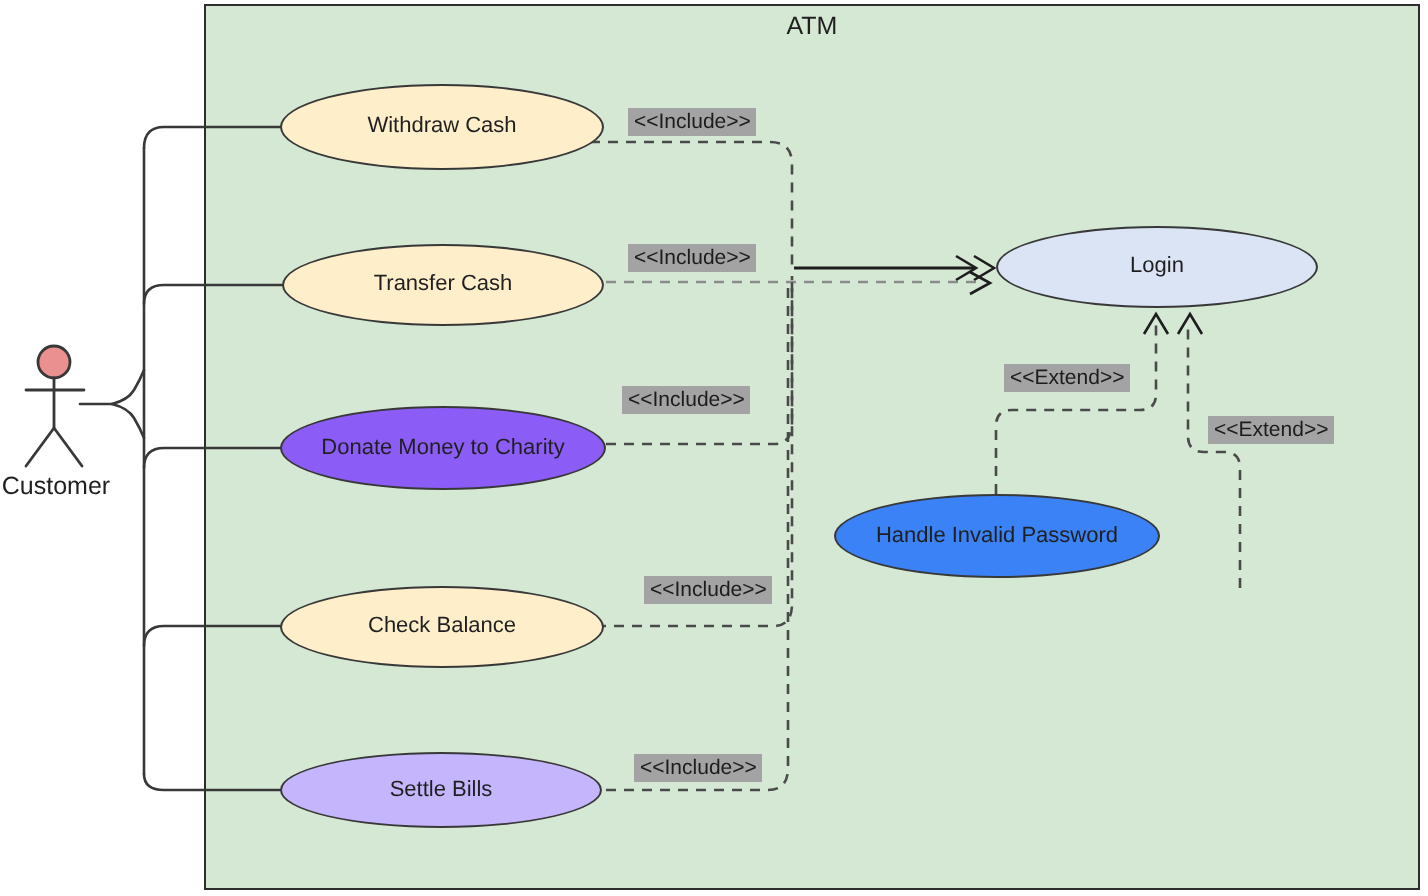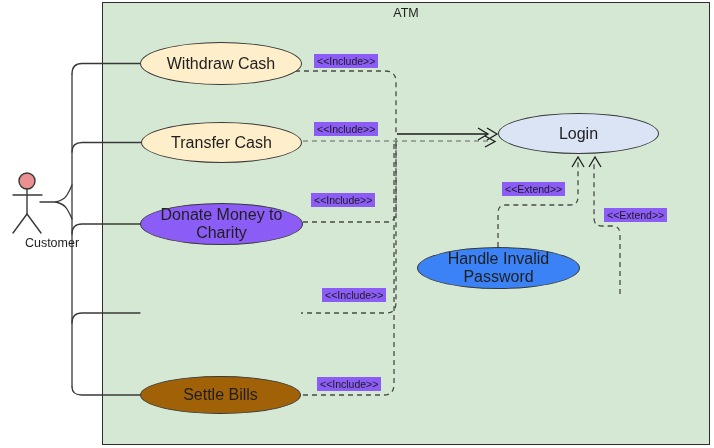--- a/index.html
+++ b/index.html
@@ -12,32 +12,32 @@
     background:#d5e8d4;border:1.6px solid #2d2d2d;box-sizing:border-box;z-index:0;
   }
   .system-title{
     position:absolute;left:102px;top:6px;width:608px;text-align:center;
     font-size:12.5px;z-index:3;
   }
   svg.connectors{position:absolute;left:0;top:0;z-index:1;}
   .node{
     position:absolute;border:1.4px solid #383838;border-radius:50%;
     display:flex;align-items:center;justify-content:center;
-    font-size:16px;box-sizing:border-box;z-index:2;text-align:center;line-height:1.1;
+    font-size:11px;box-sizing:border-box;z-index:2;text-align:center;line-height:1.1;
   }
   .uc{background:#ffeeca;}
   .login{background:#dbe4f5;}
   .ext{background:#ecd9e6;}
   .edge-label{
-    position:absolute;background:#8b5cf6;font-size:10.5px;padding:1px 3px;
+    position:absolute;background:#a3a3a3;font-size:10.5px;padding:1px 3px;
     z-index:3;white-space:nowrap;color:#1c1c1c;
   }
   .actor-label{
     position:absolute;left:0px;top:236px;width:56px;text-align:center;
-    font-size:12.5px;z-index:3;margin-left:24px;
+    font-size:12.5px;z-index:3;
   }
 </style>
 </head>
 <body>
 
 <div class="canvas">
 
   <div class="system-boundary" style="background-color: rgb(213, 232, 212);"></div>
   <div class="system-title">ATM</div>
 
@@ -89,21 +89,24 @@
 
   <div class="node uc" style="left: 140px; top: 42px; width: 162px; height: 43px; background-color: rgb(255, 238, 202);">
     <span>Withdraw Cash</span>
   </div>
   <div class="node uc" style="left: 141px; top: 122px; width: 161px; height: 41px; background-color: rgb(255, 238, 202);">
     <span>Transfer Cash</span>
   </div>
   <div class="node uc" style="left: 140px; top: 203px; width: 163px; height: 42px; background-color: #8b5cf6;">
     <span>Donate Money to Charity</span>
   </div>
-  <div class="node uc" style="left: 140px; top: 376px; width: 161px; height: 38px; background-color: #a16207; text-align: center;">
+  <div class="node uc" style="left: 140px; top: 293px; width: 162px; height: 41px; background-color: rgb(255, 238, 202);">
+    <span>Check Balance</span>
+  </div>
+  <div class="node uc" style="left: 140px; top: 376px; width: 161px; height: 38px; background-color: #c4b5fd; text-align: center;">
     <span>Settle Bills</span>
   </div>
   <div class="node login" style="left: 498px; top: 113px; width: 161px; height: 41px; background-color: rgb(219, 228, 245);">
     <span>Login</span>
   </div>
   <div class="node ext" style="left: 417px; top: 247px; width: 163px; height: 42px; background-color: #3b82f6;">
     <span>Handle Invalid Password</span>
   </div>
 
   <div class="edge-label" style="left:314px;top:54px;">&lt;&lt;Include&gt;&gt;</div>

